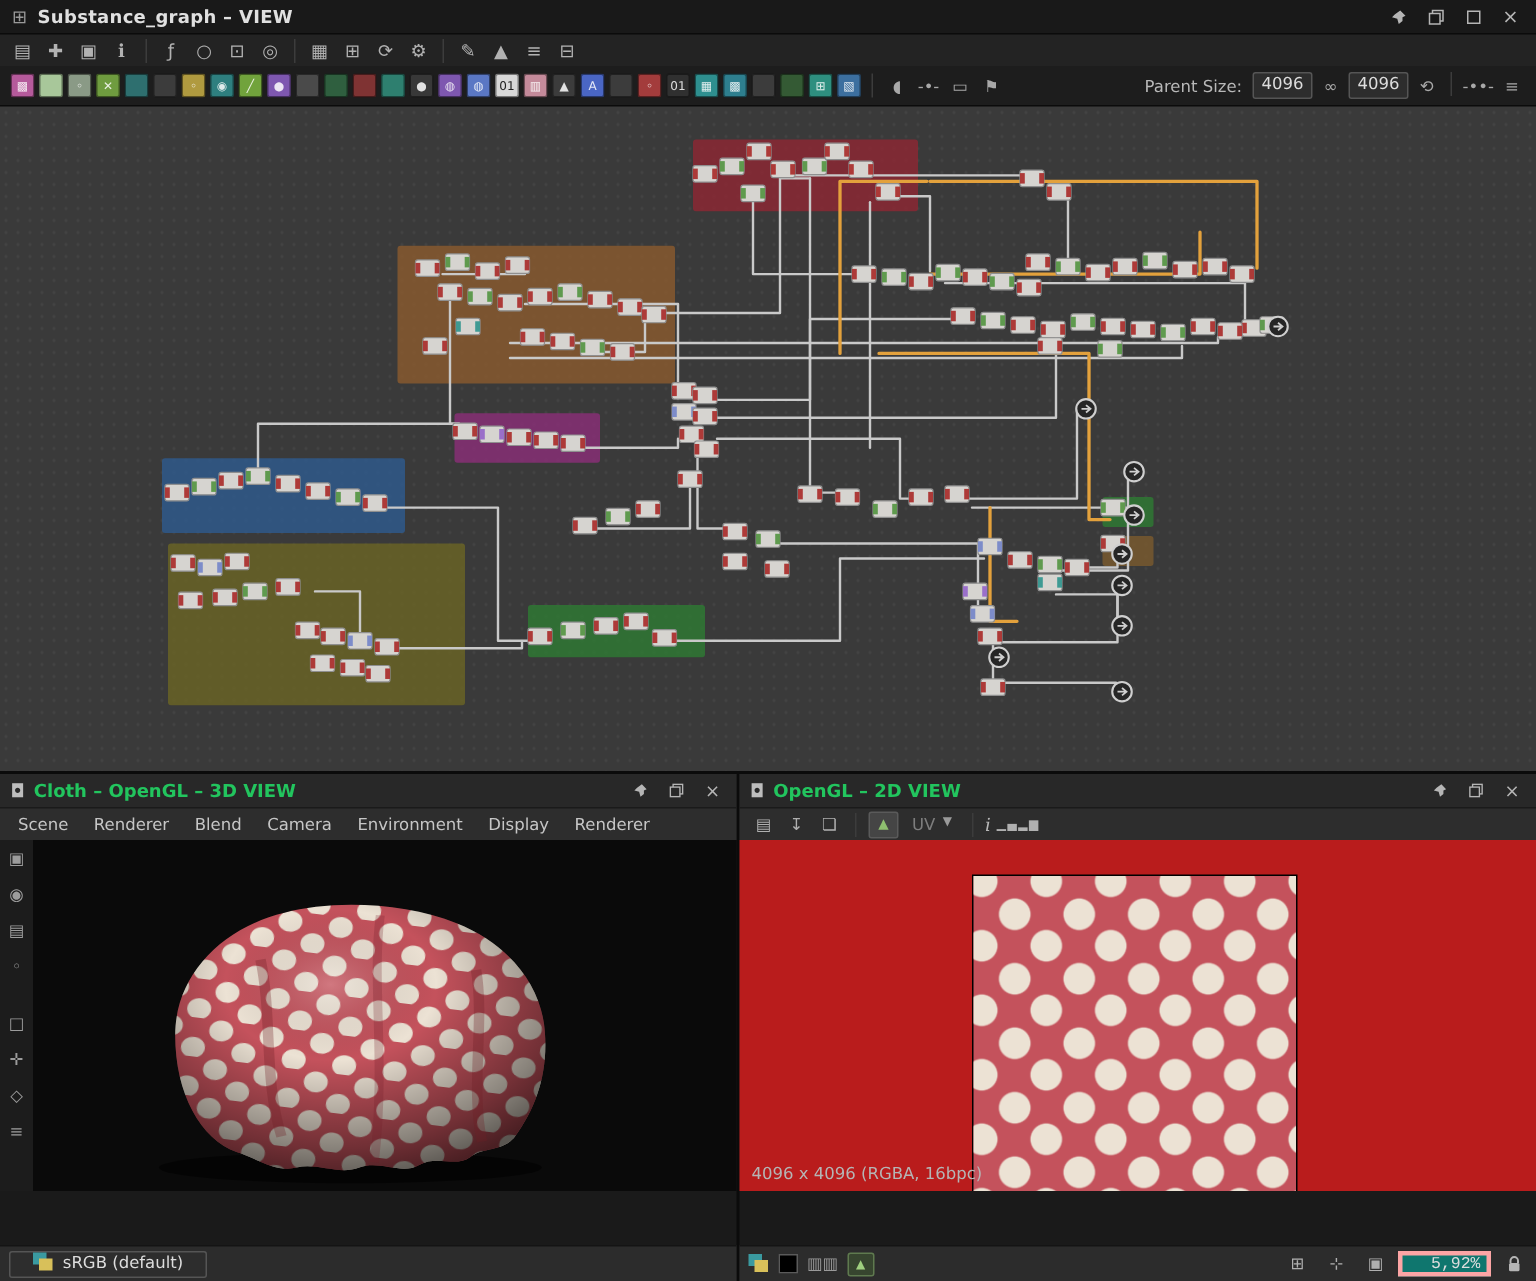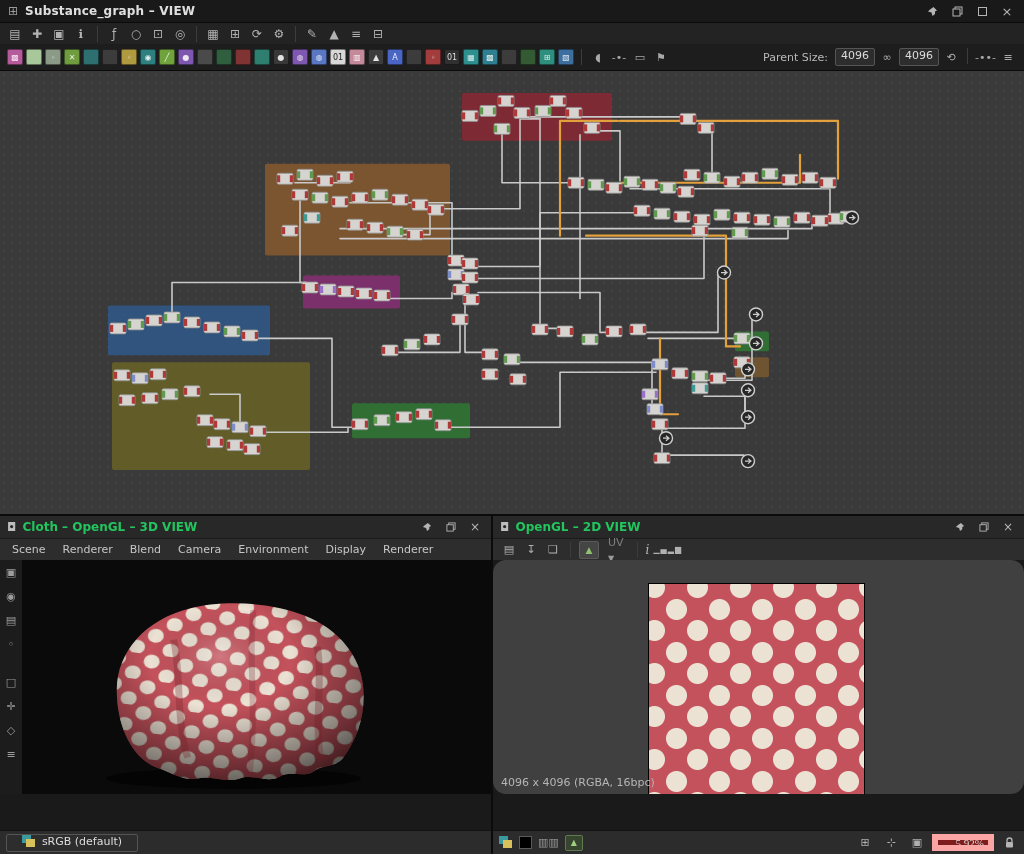--- a/index.html
+++ b/index.html
@@ -56,37 +56,37 @@
   .cs-icon i { position:absolute; width:9px; height:8px; display:block; }
   .cs-icon .a { left:0; top:0; background:#3a9aa0; }
   .cs-icon .b { left:4px; top:4px; background:#d8c05a; }
   .dd.wide { min-width:132px; justify-content:space-between; }
 
   
   .toolbar2d { height:22px; background:#2d2d2d; border-top:1px solid #1a1a1a; display:flex; align-items:center; gap:4px; padding:0 7px; flex:none; }
   .t2icon { min-width:18px; height:18px; display:flex; align-items:center; justify-content:center; color:#b0b0b0; font-size:11px; }
   .imgbtn { width:20px; height:18px; background:#454545; border:1px solid #5a5a5a; border-radius:2px;
             display:flex; align-items:center; justify-content:center; color:#8fbf6f; font-size:9px; }
-  .uvdd { display:flex; align-items:flex-start; gap:5px; color:#7d7d7d; font-size:11px; padding:0 5px;flex-direction:column; }
+  .uvdd { display:flex; align-items:flex-start; gap:5px; color:#7d7d7d; font-size:11px; padding:0 5px; }
   .iinfo { font-style:italic; font-family:"DejaVu Serif",serif; color:#b8b8b8; font-size:12px; }
-  .viewport2d { flex:1; position:relative; background:#404040; min-height:0; overflow:hidden;border-radius:13px; }
+  .viewport2d { flex:1; position:relative; background:#b91c1c; min-height:0; overflow:hidden; }
   .texture { position:absolute; box-shadow:0 0 0 1px #000;
     background-color:var(--fab-red);
     background-image:
       radial-gradient(circle, var(--fab-dot) 10px, rgba(0,0,0,0) 11px),
       radial-gradient(circle, var(--fab-dot) 10px, rgba(0,0,0,0) 11px);
     background-size:43px 43px; background-position:6px 4px, 27px 25px; }
   .info2d { position:absolute; left:8px; bottom:5px; color:#b5b5b5; font-size:11px; }
 
   .swatch { width:13px; height:13px; background:#000; border:1px solid #5a5a5a; flex:none; }
   .chan { color:#9a9a9a; font-size:11px; }
   .thumbbtn { width:18px; height:16px; background:#37452f; border:1px solid #5f7a4f; border-radius:2px;
               display:flex; align-items:center; justify-content:center; color:#9fcf7f; font-size:8px; }
-  .zoombox { width:62px; height:17px; background:#7f1d1d; border:6px solid #fca5a5; color:#ddd;
-             font-size:11px; text-align:right; padding:0 4px; font-family:Liberation Serif, serif; }
+  .zoombox { width:62px; height:17px; background:#0f766e; border:3px solid #fca5a5; color:#ddd;
+             font-size:11px; text-align:right; padding:0 4px; font-family:Liberation Mono, monospace; }
 </style>
 </head>
 <body>
 
 <div class="window">
 
   <div class="titlebar">
     <span class="app-icon">⊞</span>
     <span class="wtitle">Substance_graph – VIEW</span>
     <span class="tspace"></span>

